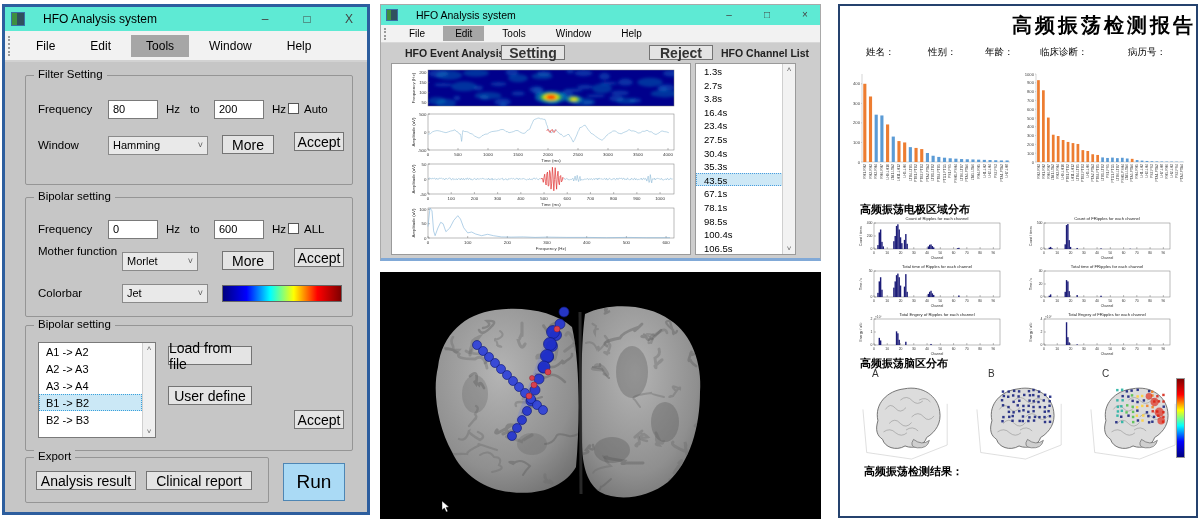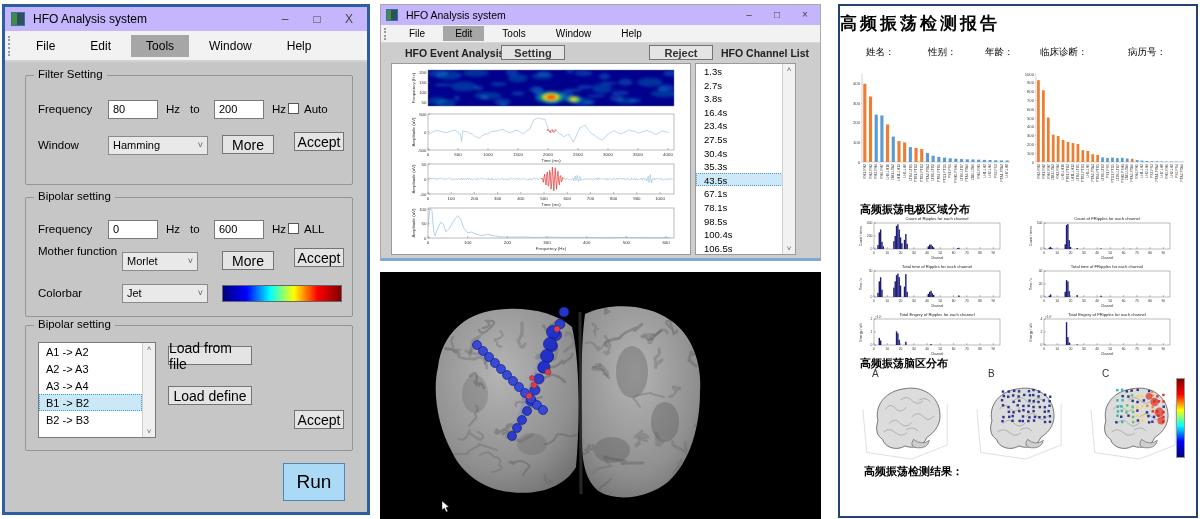--- a/index.html
+++ b/index.html
@@ -2,21 +2,21 @@
 <html><head>
 <meta charset="utf-8">
 <style>
   html,body{margin:0;padding:0}
   body{width:1200px;height:519px;position:relative;background:#fff;
        font-family:"Liberation Sans",sans-serif;color:#000;overflow:hidden}
   .abs{position:absolute}
   
   #winL{position:absolute;left:2px;top:4px;width:362px;height:505px;
         border:3px solid #2d5e9e;background:#c6c6c6;box-sizing:content-box}
-  .tbar{height:24px;background:#c4b5fd;display:flex;align-items:center;padding:0 6px;gap:8px;font-size:12px}
+  .tbar{height:24px;background:#5eead4;display:flex;align-items:center;padding:0 6px;gap:18px;font-size:12px}
   .appicon{width:12px;height:12px;border:1px solid #3a6ea5;background:linear-gradient(90deg,#3f8f3f 0 45%,#30505e 45% 100%);flex:0 0 auto}
   .ttl{flex:1;white-space:nowrap;overflow:hidden}
   .wc{width:24px;text-align:center;color:#444;font-size:12px;line-height:24px}
   .mbar{height:29px;background:#f2f2f2;border-bottom:2px solid #d2d2d2;display:flex;align-items:center;font-size:12px}
   .grip{width:3px;height:20px;margin:0 8px 0 3px;border-left:2px dotted #9a9a9a}
   .mi{padding:4px 15px;margin-right:5px;white-space:nowrap}
   .mi.active{background:#a6a6a6}
   .grp{position:absolute;border:1px solid #959595;border-radius:2px}
   .grp .lg{position:absolute;top:-8px;left:8px;background:#c6c6c6;padding:0 4px;font-size:11.5px}
   .lbl{position:absolute;font-size:11.5px;white-space:nowrap}
@@ -32,31 +32,31 @@
        display:flex;flex-direction:column;justify-content:space-between;align-items:center;font-size:8px;color:#666;padding:1px 0;box-sizing:border-box}
   #runBtn{position:absolute;background:#aadaf5;border:1px solid #4e86b4;font-size:19px;display:flex;align-items:center;justify-content:center}
   
   #winM{position:absolute;left:380px;top:4px;width:439px;height:253px;background:#cdcdcd;
         border:1px solid #a9a9a9;border-bottom:3px solid #81a9d7}
   #winM .tbar{height:20px;font-size:10.5px;padding:0 5px}
   #winM .wc{width:20px;font-size:10px;line-height:20px}
   #winM .mbar{height:17px;font-size:10px;border-bottom:1px solid #d8d8d8}
   #winM .mi{padding:2px 12px;margin-right:6px}
   .toolLbl{position:absolute;font-size:10.5px;font-weight:bold;color:#222;white-space:nowrap}
-  .btn2{position:absolute;background:#e4e4e4;border:1px solid #747474;font-size:11px;font-weight:bold;color:#333;
+  .btn2{position:absolute;background:#e4e4e4;border:1px solid #747474;font-size:14px;font-weight:bold;color:#333;
         display:flex;align-items:center;justify-content:center;box-sizing:border-box}
   #plotPanel{position:absolute;left:10px;top:58px;width:298px;height:190px;background:#fff;border:1px solid #9a9a9a}
   #eventsBox{position:absolute;left:314px;top:58px;width:99px;height:190px;background:#fff;border:1px solid #9a9a9a;overflow:hidden}
   .ev{height:13.6px;line-height:13.6px;font-size:9.5px;padding-left:7px;margin-right:12px;border:1px dotted transparent;box-sizing:border-box}
   .ev.sel{background:#cde8f6;border-color:#4a9ede}
   
   #brainPanel{position:absolute;left:380px;top:272px;width:441px;height:247px;background:#000}
   
   #report{position:absolute;left:838px;top:4px;width:356px;height:510px;background:#fff;border:2px solid #25426e;box-sizing:content-box}
-  .rh1{position:absolute;left:0;top:6px;width:100%;text-align:left;font-weight:bold;font-size:17px;letter-spacing:3px;font-family:"Liberation Serif",serif}
+  .rh1{position:absolute;left:0;top:6px;width:100%;text-align:right;font-weight:bold;font-size:20px;letter-spacing:3px;font-family:"Liberation Serif",serif}
   .fld{position:absolute;font-size:9.5px;white-space:nowrap}
   .sec{position:absolute;font-weight:bold;font-size:11px;white-space:nowrap}
   .blbl{position:absolute;font-size:10px;color:#333}
   #cbarC{position:absolute;width:7px;border:1px solid #999}
   svg{display:block}
 </style>
 </head>
 <body>
 
 <div id="winL">
@@ -130,24 +130,29 @@
         <div class="li">A2 -&gt; A3</div>
         <div class="li">A3 -&gt; A4</div>
         <div class="li sel">B1 -&gt; B2</div>
         <div class="li">B2 -&gt; B3</div>
         <div class="sbv">
         <span>˄</span>
         <span>˅</span>
       </div>
       </div>
     <span class="btn" style="left:142px;top:20px;width:84px;height:19px">Load from file</span>
-    <span class="btn" style="left:142px;top:60px;width:84px;height:19px">Load define</span>
+    <span class="btn" style="left:142px;top:60px;width:84px;height:19px">User define</span>
     <span class="btn" style="left:268px;top:84px;width:50px;height:19px">Accept</span>
   </div>
 
+  <div class="grp" style="left:20px;top:450px;width:242px;height:44px">
+    <span class="lg">Export</span>
+    <span class="btn" style="left:10px;top:13px;width:100px;height:19px">Analysis result</span>
+    <span class="btn" style="left:120px;top:13px;width:106px;height:19px">Clinical report</span>
+  </div>
   <span id="runBtn" style="left:278px;top:456px;width:60px;height:36px">Run</span>
 </div>
 
 <div id="winM">
   <div class="tbar">
     <span class="appicon" style="width:10px;height:10px"></span>
     <span class="ttl">HFO Analysis system</span>
     <span class="wc">–</span>
     <span class="wc">□</span>
     <span class="wc">×</span>

